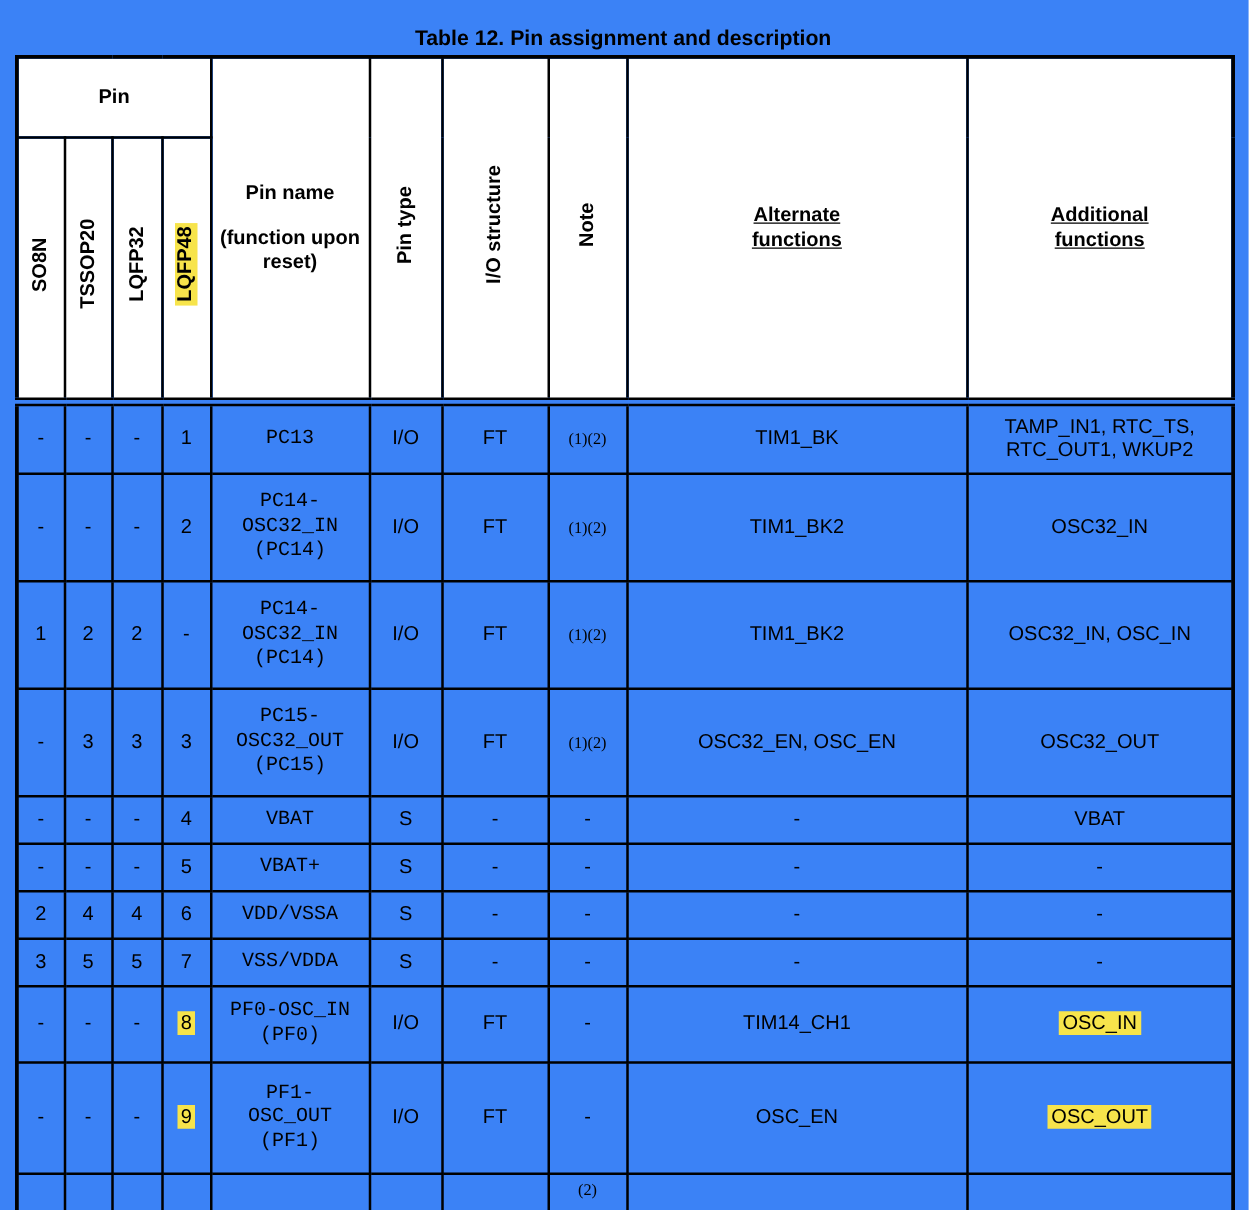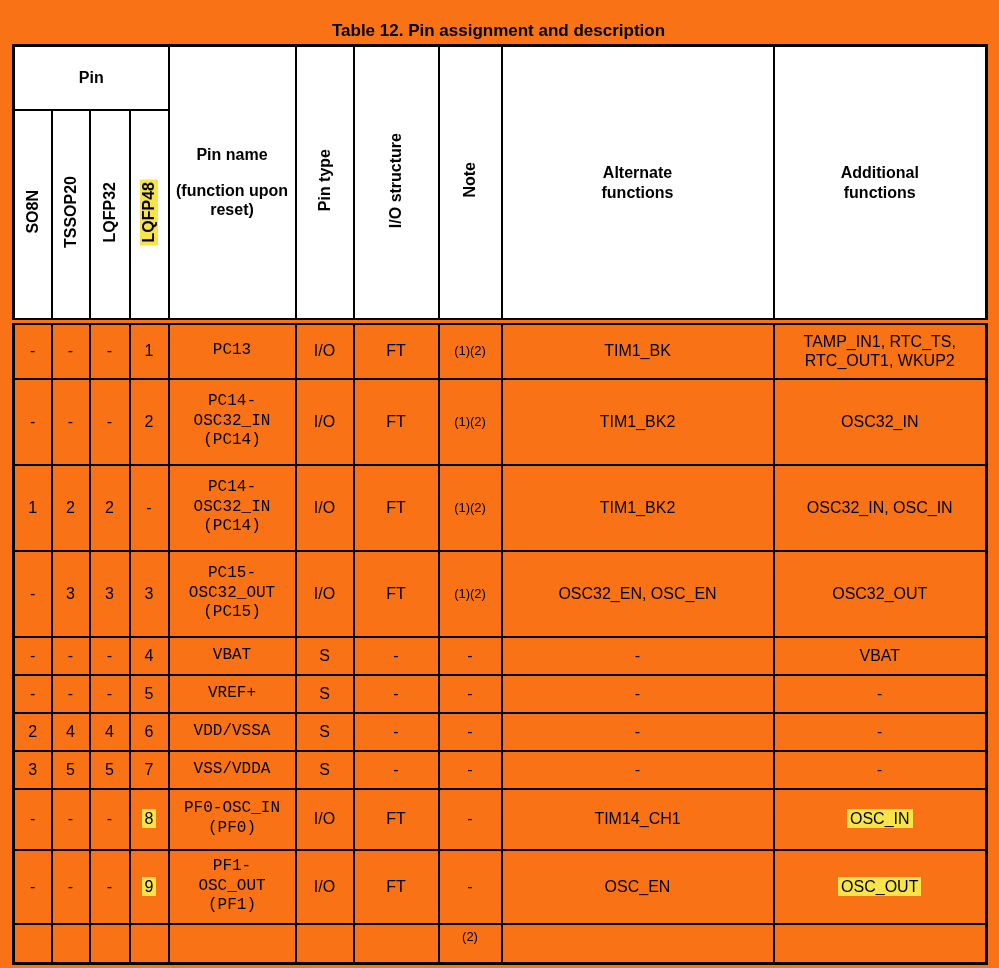--- a/index.html
+++ b/index.html
@@ -1,20 +1,20 @@
 <!DOCTYPE html>
 <html style="--hl: #f7e44b;"><head>
 <meta charset="utf-8">
 <style>
   :root { --hl: #f7e44b; }
   * { box-sizing: border-box; }
   html, body { margin: 0; padding: 0; background: #ffffff; }
   .page {
     width: 999px; height: 968px; overflow: hidden; position: relative;
-    background: #f97316; color: #000;
+    background: #3b82f6; color: #000;
     font-family: "Liberation Sans", "DejaVu Sans", sans-serif;
   }
   .title {
     width: 973px; margin: 0 0 0 12px; padding-top: 21px;
     text-align: center; font-size: 17px; font-weight: bold; color: #000;
   }
   table.pintbl {
     margin-left: 12px; margin-top: 3px;
     width: 973px; table-layout: fixed;
     border-collapse: collapse; border: 3px solid #000;
@@ -39,34 +39,34 @@
   thead th { font-weight: bold; background: #fff; }
   tr.hrow1 th { height: 64px; }
   tr.hrow2 th { height: 212px; }
   th.sep { border-bottom: 7px double #000; }
   .vert {
     writing-mode: vertical-rl; transform: rotate(180deg);
     white-space: nowrap; font-weight: bold; display: inline-block;
     line-height: 1;
   }
   .pinname-head .l1 { margin-bottom: 16px; }
-  .twoline { white-space: pre-line; }
+  .twoline { white-space: pre-line; text-decoration: underline; }
   
   tbody tr:nth-child(1) td { height: 57px; }
   tbody tr:nth-child(2) td,
   tbody tr:nth-child(3) td,
   tbody tr:nth-child(4) td { height: 86px; }
   tbody tr:nth-child(5) td,
   tbody tr:nth-child(6) td,
   tbody tr:nth-child(7) td,
   tbody tr:nth-child(8) td { height: 38px; }
   tbody tr:nth-child(9) td { height: 61px; }
-  tbody tr:nth-child(10) td { height: 74px; }
+  tbody tr:nth-child(10) td { height: 89px; }
   tbody td.col-4 { white-space: pre-line; font-family: Liberation Mono, monospace; }
-  tbody td.sm { font-size: 13px; }
+  tbody td.sm { font-size: 13px; font-family: Liberation Serif, serif; }
   .hl { background: var(--hl); padding: 1px 3px; }
   .vert.hl { padding: 3px 1px; }
   tr.partial td {
     height: 40px; border-bottom: none; vertical-align: top; padding-top: 4px;
   }
 </style>
 </head>
 <body>
 
 <div class="page">
@@ -186,21 +186,21 @@
           <td class="col-6">-</td>
           <td class="col-7">-</td>
           <td class="col-8">-</td>
           <td class="col-9">VBAT</td>
         </tr>
         <tr>
           <td class="col-0">-</td>
           <td class="col-1">-</td>
           <td class="col-2">-</td>
           <td class="col-3">5</td>
-          <td class="col-4">VREF+</td>
+          <td class="col-4">VBAT+</td>
           <td class="col-5">S</td>
           <td class="col-6">-</td>
           <td class="col-7">-</td>
           <td class="col-8">-</td>
           <td class="col-9">-</td>
         </tr>
         <tr>
           <td class="col-0">2</td>
           <td class="col-1">4</td>
           <td class="col-2">4</td>

